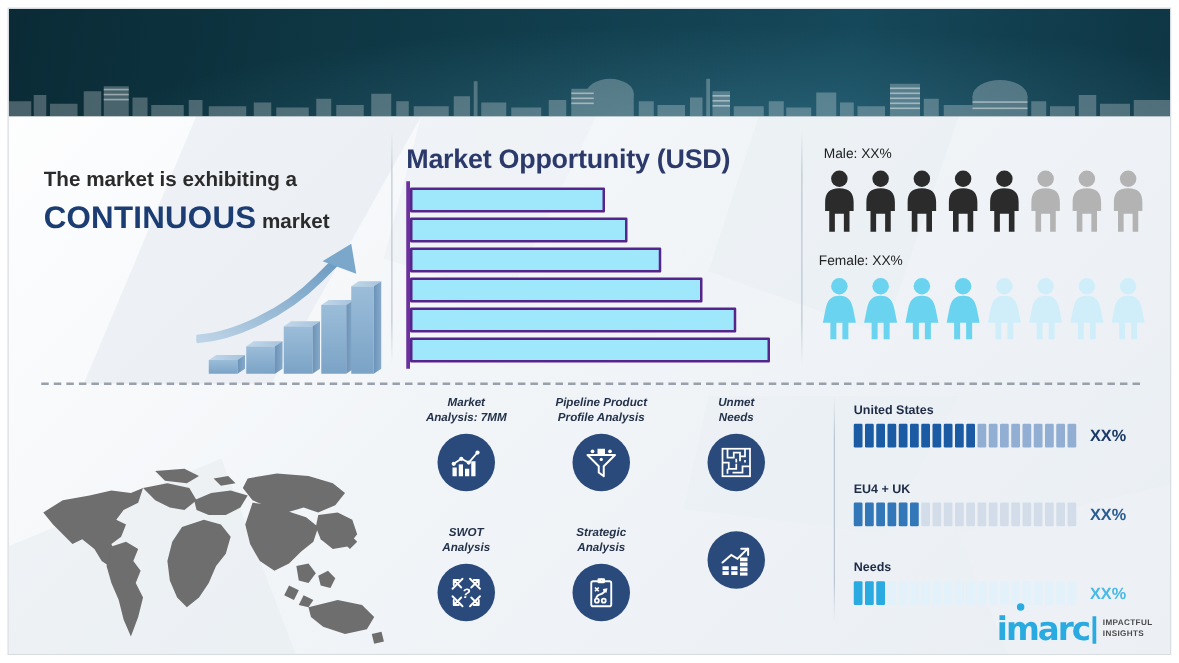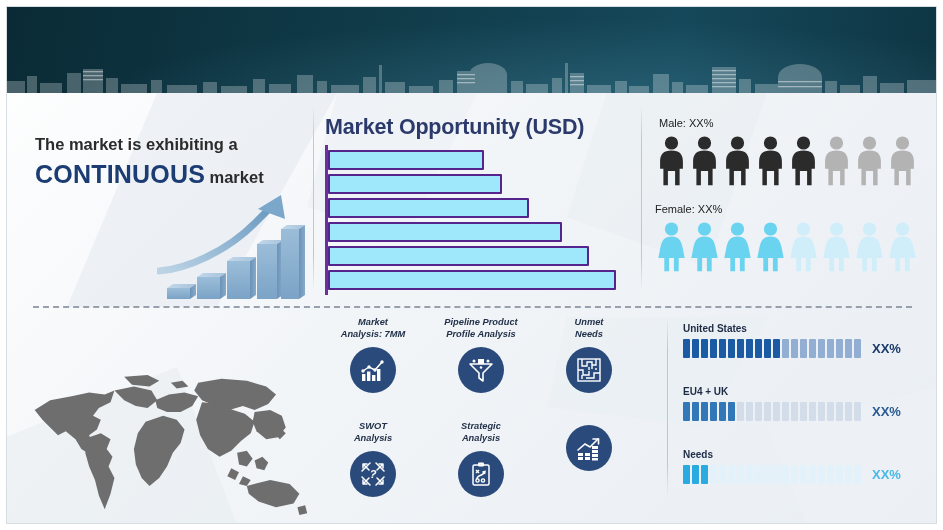--- a/index.html
+++ b/index.html
@@ -530,15 +530,26 @@
                 <div class="seg" style="background: rgb(226, 241, 250);"></div>
                 <div class="seg" style="background: rgb(226, 241, 250);"></div>
                 <div class="seg" style="background: rgb(226, 241, 250);"></div>
                 <div class="seg" style="background: rgb(226, 241, 250);"></div>
               </div>
               <div class="rpct" style="color: rgb(73, 185, 230);">XX%</div>
             </div>
           </div>
         </div>
 
+      <div class="logo">
+        <svg width="7" height="7" style="position:absolute;left:16px;top:-9px;">
+          <circle cx="3.5" cy="3.5" r="3" fill="#29abe2"></circle>
+        </svg>
+        <span class="logo-word">imarc</span>
+        <span class="logo-bar"></span>
+        <span class="logo-tag">
+          <span>IMPACTFUL</span><br>
+          <span>INSIGHTS</span>
+        </span>
+      </div>
     </div>
   </div>
 </div>
 
 </body></html>

